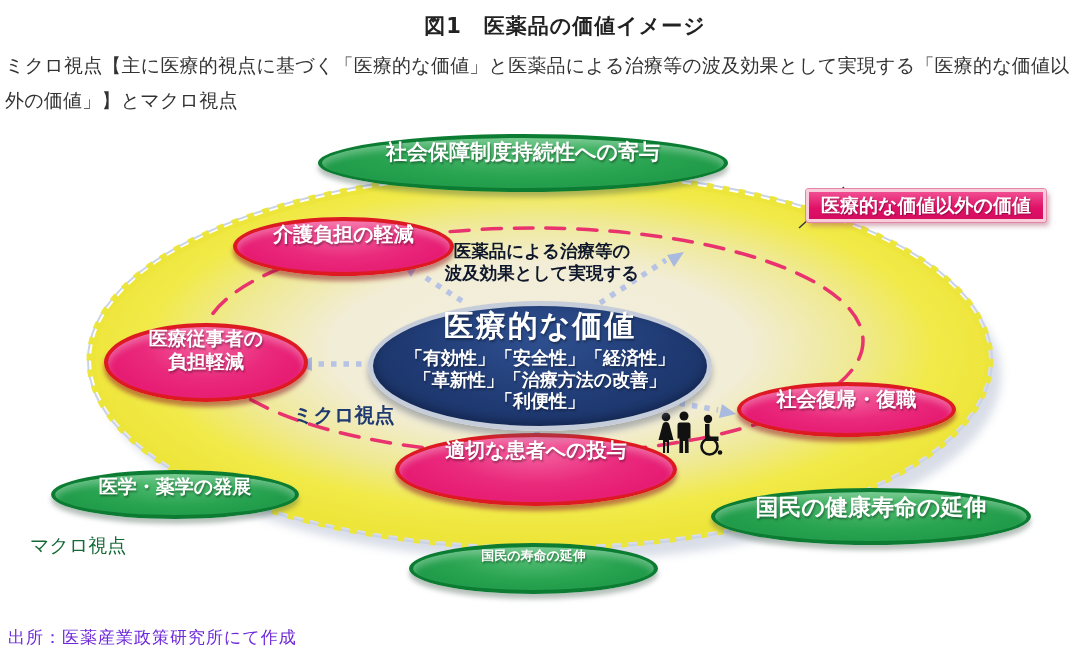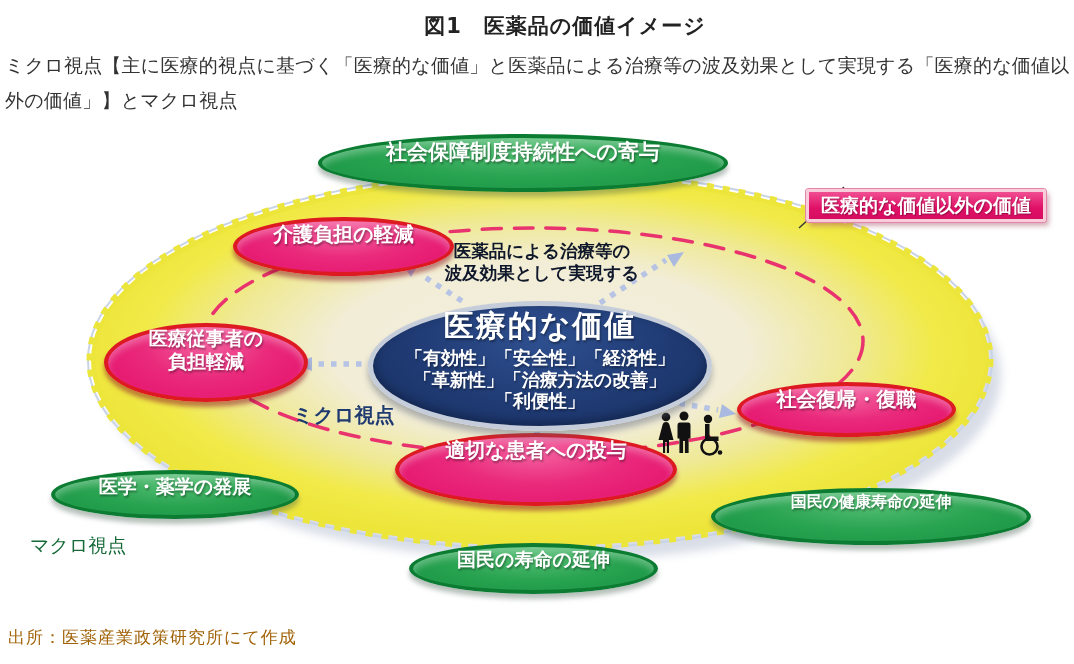--- a/index.html
+++ b/index.html
@@ -46,21 +46,21 @@
     box-shadow:0 0 0 1px #e584a8, 3px 4px 5px rgba(170,90,110,0.5);
     color:#fff;font-weight:bold;text-shadow:1px 1px 1px rgba(0,0,0,0.3);margin-top:36px;
   }
   .micro-label{position:absolute;font-size:20px;font-weight:bold;color:#1e3a70;}
   .macro-label{position:absolute;font-size:19px;font-weight:normal;color:#156a38;}
   .spill-note{
     position:absolute;text-align:center;color:#0f172a;font-size:17.5px;
     font-weight:600;line-height:22px;
   }
   .source{
-    position:absolute;left:8px;top:626px;font-size:17px;color:#a16207;
+    position:absolute;left:8px;top:626px;font-size:17px;color:#6d28d9;
     font-family:"Liberation Serif","DejaVu Serif",serif;letter-spacing:1px;
   }
   .lbl{display:block;}
 </style>
 </head>
 <body>
 
 <div class="page">
 
   <div class="fig-title">図1　医薬品の価値イメージ</div>
@@ -128,24 +128,24 @@
       </g>
     </g>
   </svg>
 
   <div class="node green" style="left:318px;top:134px;width:410px;height:58px;font-size:21px;">
     <span class="lbl">社会保障制度持続性への寄与</span>
   </div>
   <div class="node green" style="left:51px;top:470px;width:248px;height:49px;font-size:19px;">
     <span class="lbl">医学・薬学の発展</span>
   </div>
-  <div class="node green" style="left:409px;top:543px;width:249px;height:51px;font-size:19px;">
+  <div class="node green" style="left:409px;top:543px;width:249px;height:51px;font-size:13px;">
     <span class="lbl">国民の寿命の延伸</span>
   </div>
-  <div class="node green" style="left:711px;top:488px;width:320px;height:57px;font-size:16px;">
+  <div class="node green" style="left:711px;top:488px;width:320px;height:57px;font-size:23px;">
     <span class="lbl">国民の健康寿命の延伸</span>
   </div>
 
   <div class="node pink" style="left:233px;top:217px;width:221px;height:59px;font-size:20px;">
     <span class="lbl">介護負担の軽減</span>
   </div>
   <div class="node pink" style="left:104px;top:323px;width:204px;height:79px;font-size:19px;line-height:23px;">
     <span class="lbl">医療従事者の</span>
     <span class="lbl">負担軽減</span>
   </div>

